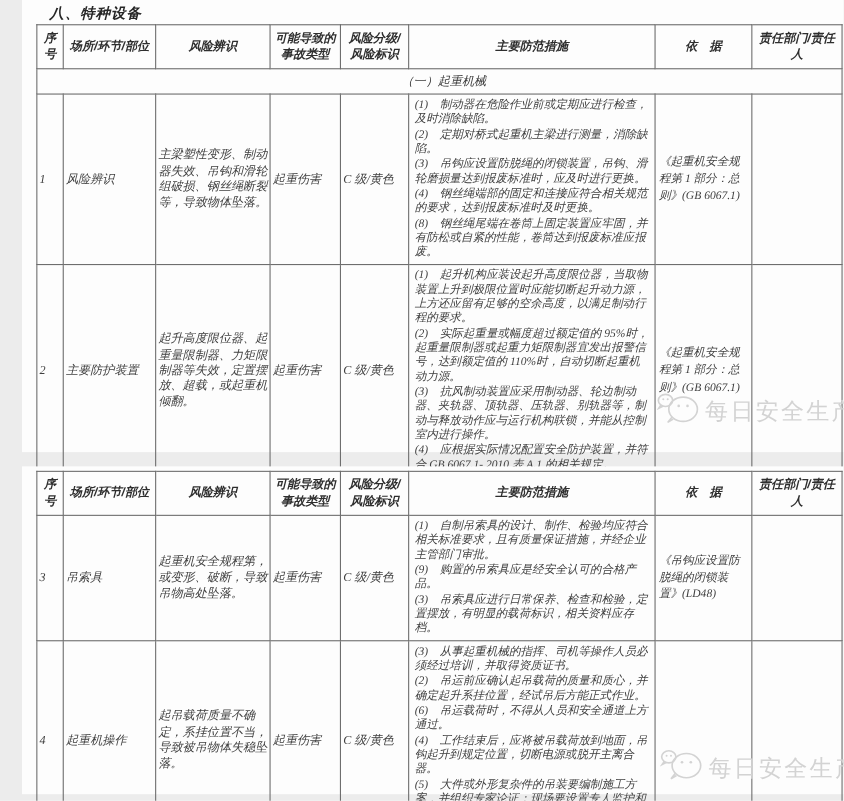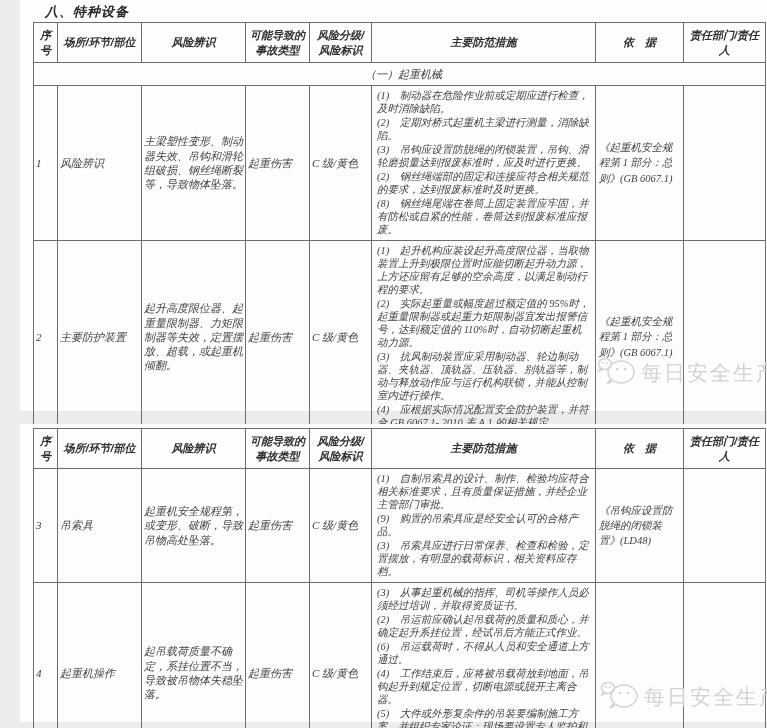--- a/index.html
+++ b/index.html
@@ -92,21 +92,21 @@
     <tr style="height:150px">
       <td class="c">1</td>
       <td class="c">风险辨识</td>
       <td class="c risk-cell">主梁塑性变形、制动器失效、吊钩和滑轮组破损、钢丝绳断裂等，导致物体坠落。</td>
       <td class="c">起重伤害</td>
       <td class="c">C 级/黄色</td>
       <td class="measures-cell">
         <div>(1)　制动器在危险作业前或定期应进行检查，及时消除缺陷。</div>
         <div>(2)　定期对桥式起重机主梁进行测量，消除缺陷。</div>
         <div>(3)　吊钩应设置防脱绳的闭锁装置，吊钩、滑轮磨损量达到报废标准时，应及时进行更换。</div>
-        <div>(2)　钢丝绳端部的固定和连接应符合相关规范的要求，达到报废标准时及时更换。</div>
+        <div>(4)　钢丝绳端部的固定和连接应符合相关规范的要求，达到报废标准时及时更换。</div>
         <div>(8)　钢丝绳尾端在卷筒上固定装置应牢固，并有防松或自紧的性能，卷筒达到报废标准应报废。</div>
       </td>
       <td class="basis-cell">《起重机安全规程第 1 部分：总则》(GB 6067.1)</td>
       <td class="c"></td>
     </tr>
     <tr style="height:176px">
       <td class="c">2</td>
       <td class="c">主要防护装置</td>
       <td class="c risk-cell">起升高度限位器、起重量限制器、力矩限制器等失效，定置摆放、超载，或起重机倾翻。</td>
       <td class="c">起重伤害</td>

